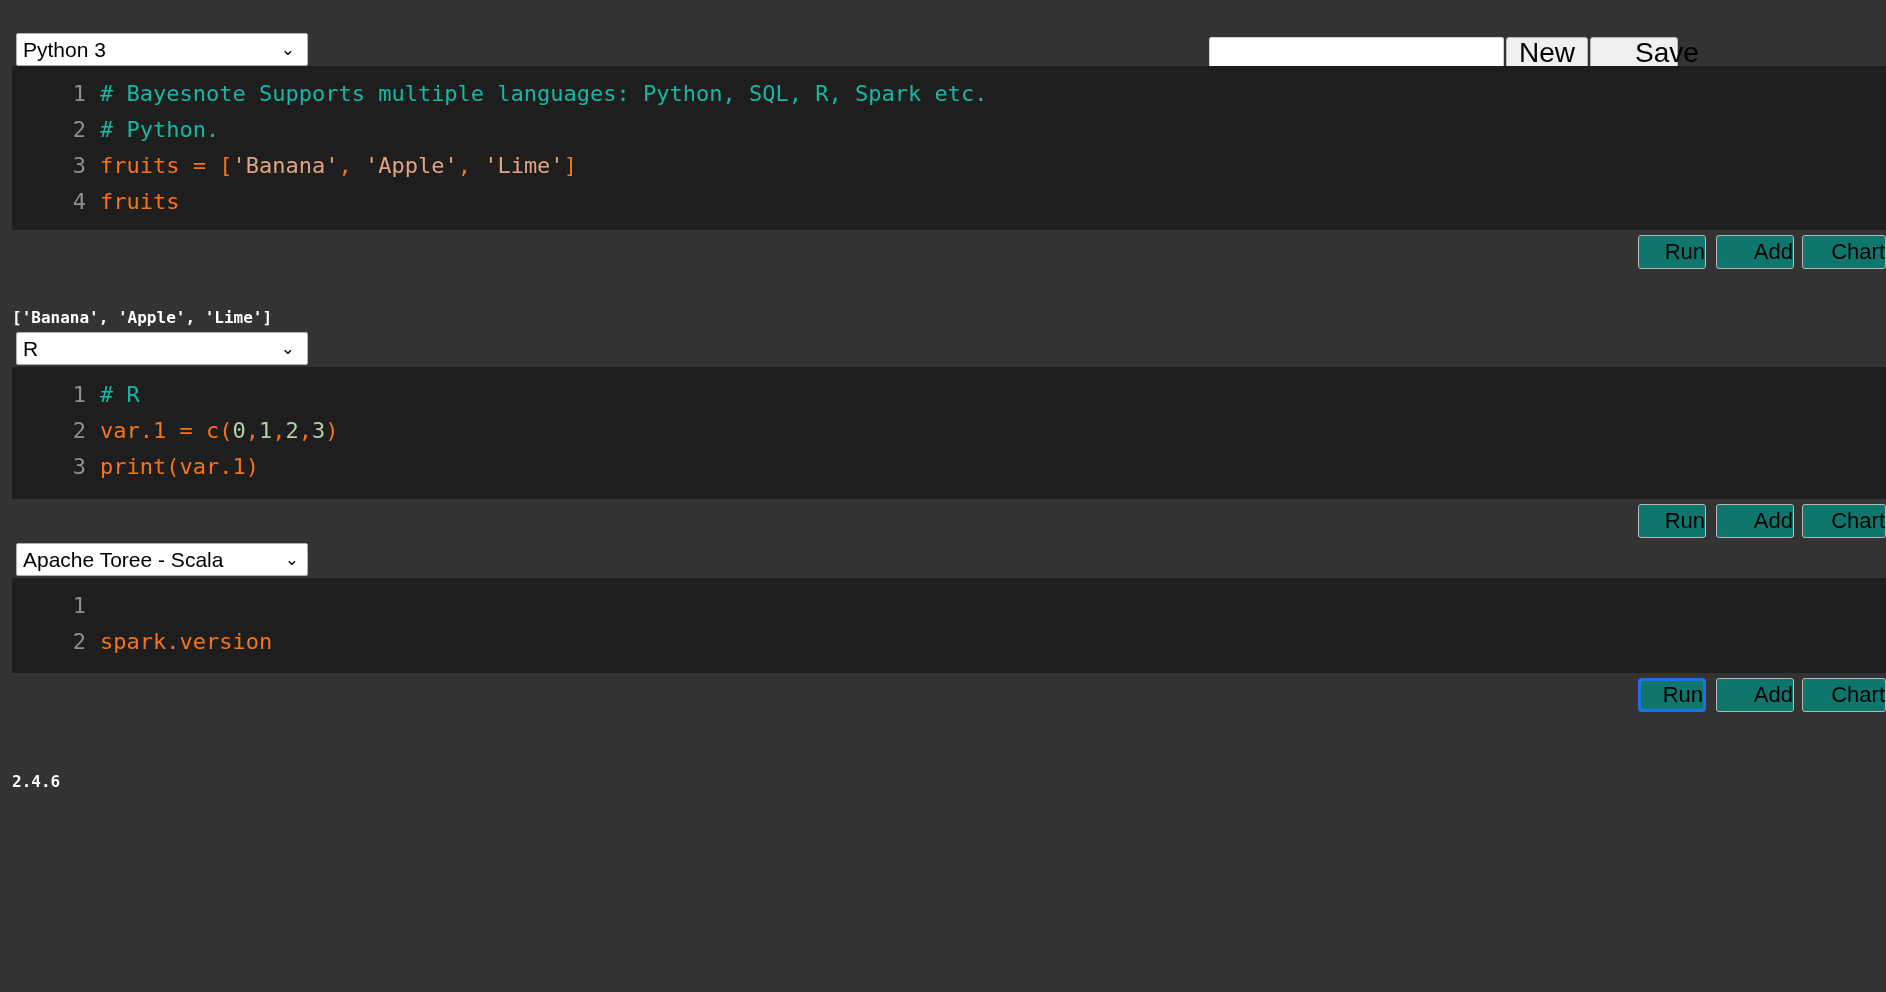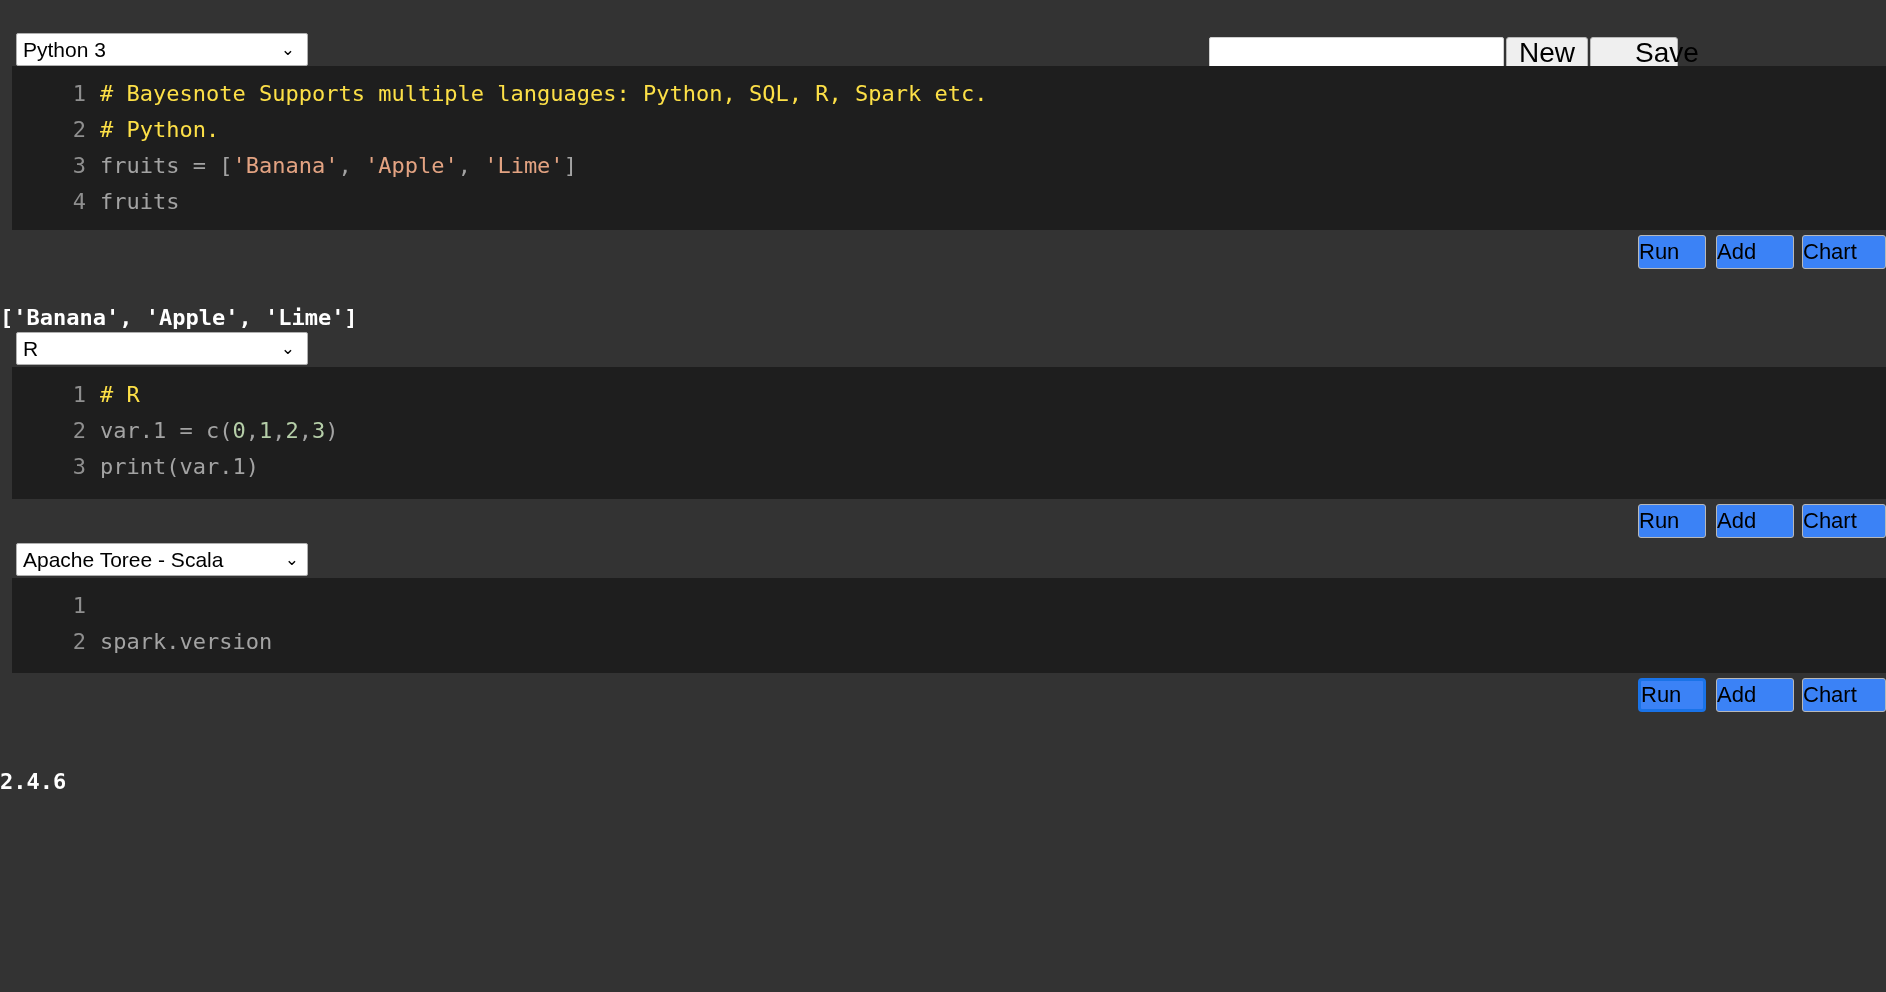--- a/index.html
+++ b/index.html
@@ -108,64 +108,65 @@
   }
   .lineno {
     width: 88px;
     text-align: right;
     padding-right: 14px;
     color: #8f8f8f;
     flex: none;
     user-select: none;
   }
   .codetext { color: #d4d4d4; }
-  .tok-comment { color: #fde047; }
+  .tok-comment { color: #14b8a6; }
   .tok-string  { color: #e3a382; }
   .tok-num     { color: #b5cea8; }
-  .tok-plain   { color: #a3a3a3; }
+  .tok-plain   { color: #f97316; }
 
   
   .cell-toolbar {
     position: relative;
     height: 44px;
     background: #333333;
     margin-left: 12px;
     width: 1874px;
   }
   .cell-btn {
     position: absolute;
     top: 5px;
     height: 34px;
-    background: #3b82f6;
+    background: #0f766e;
     border: 1px solid #b8b8b8;
     border-radius: 3px;
     font-family: "Liberation Sans", sans-serif;
     font-size: 22px;
     color: #000;
     line-height: 31px;
-    text-align: left;
+    text-align: right;
     cursor: pointer;
   }
   .btn-run   { right: 180px; width: 68px; }
   .btn-add   { right: 92px;  width: 78px; }
   .btn-chart { right: 0px;   width: 84px; }
   .btn-run.focused {
     border: 3px solid #1a73e8;
     border-radius: 4px;
     line-height: 27px;
   }
 
   
   .output {
     position: relative;
     background: #333333;
+    margin-left: 12px;
     width: 1874px;
     color: #ffffff;
     font-family: "DejaVu Sans Mono", monospace;
-    font-size: 22px;
+    font-size: 16px;
     font-weight: bold;
     white-space: pre;
     display: flex;
     align-items: center;
   }
   .output-text { display: block; }
 </style>
 </head>
 <body>
 

